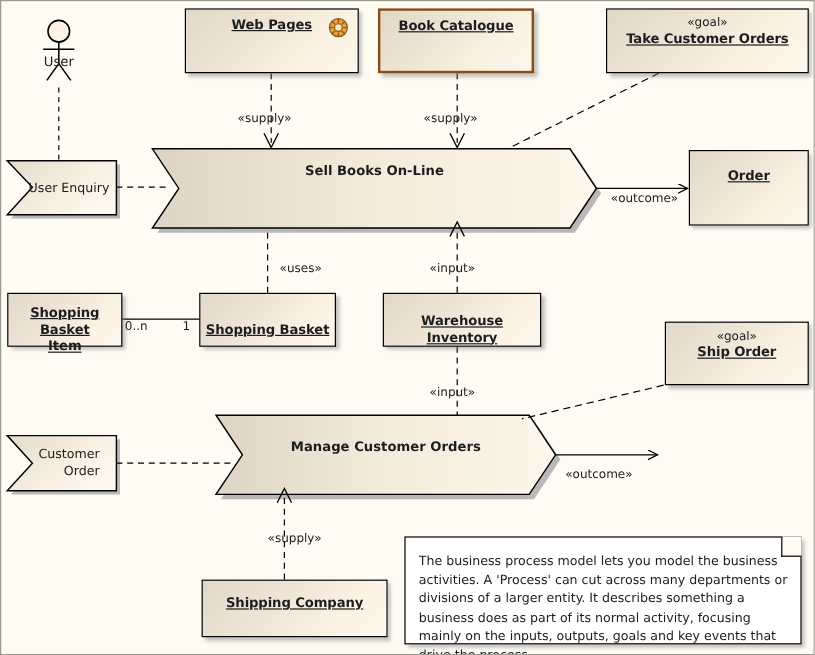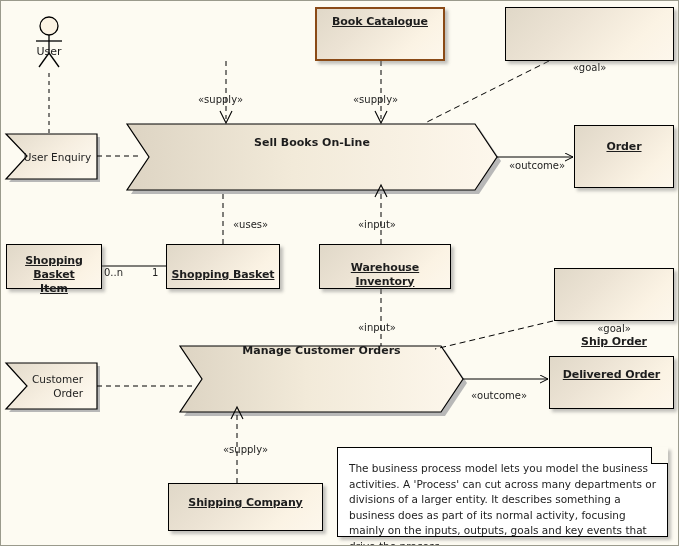--- a/index.html
+++ b/index.html
@@ -47,21 +47,20 @@
     line-height: 14px;
     letter-spacing: -0.1px;
   }
   .box .stereo {
     font-size: 10px;
     font-weight: normal;
     color: #1d1d1d;
     text-decoration: none;
     text-align: center;
     line-height: 12px;
-    margin-top: 48px;
   }
   .box.center-mid { justify-content: center; padding-top: 16px; }
 
   
   .proc {
     position: absolute;
     box-sizing: border-box;
   }
   .proc .proc-label {
     position: absolute;
@@ -227,24 +226,41 @@
         <span>Customer</span><br>
         <span>Order</span>
       </span>
     </div>
   </div>
 
   <div class="proc" style="left:126px; top:123px; width:370px; height:66px;">
     <div class="proc-label">Sell Books On-Line</div>
   </div>
 
-  <div class="proc" style="left:179px; top:331px; width:283px; height:50px;">
+  <div class="proc" style="left:179px; top:353px; width:283px; height:50px;">
     <div class="proc-label">Manage Customer Orders</div>
   </div>
 
+  <div class="node box" style="left:153px; top:6px; width:145px; height:54px;">
+    <div class="title">Web Pages</div>
+    <svg class="cmp-icon" style="right:6px; top:5px;" width="20" height="20" viewBox="0 0 20 20">
+      <circle cx="10" cy="10" r="7.5" fill="#e8a33d" stroke="#8a5a12" stroke-width="1"></circle>
+      <circle cx="10" cy="10" r="3.2" fill="#fae3b8" stroke="#8a5a12" stroke-width="1"></circle>
+      <g stroke="#8a5a12" stroke-width="1.1">
+        <line x1="10" y1="2.5" x2="10" y2="6"></line>
+        <line x1="10" y1="14" x2="10" y2="17.5"></line>
+        <line x1="2.5" y1="10" x2="6" y2="10"></line>
+        <line x1="14" y1="10" x2="17.5" y2="10"></line>
+        <line x1="4.7" y1="4.7" x2="7.2" y2="7.2"></line>
+        <line x1="12.8" y1="12.8" x2="15.3" y2="15.3"></line>
+        <line x1="15.3" y1="4.7" x2="12.8" y2="7.2"></line>
+        <line x1="7.2" y1="12.8" x2="4.7" y2="15.3"></line>
+      </g>
+    </svg>
+  </div>
 
   <div class="node box brown" style="left:314px; top:6px; width:130px; height:54px;">
     <div class="title">Book Catalogue</div>
   </div>
 
   <div class="node box center-mid" style="left:5px; top:243px; width:96px; height:45px;">
     <div class="title">
       <span>Shopping Basket</span><br>
       <span>Item</span>
     </div>
@@ -255,30 +271,28 @@
   </div>
 
   <div class="node box center-mid" style="left:318px; top:243px; width:132px; height:45px;">
     <div class="title">Warehouse Inventory</div>
   </div>
 
   <div class="node box" style="left:573px; top:124px; width:100px; height:63px; padding-top:14px;">
     <div class="title">Order</div>
   </div>
 
-  <div class="node box" style="left:548px; top:355px; width:125px; height:53px; padding-top:11px;">
-    <div class="title">Delivered Order</div>
-  </div>
 
   <div class="node box" style="left:167px; top:482px; width:155px; height:48px; padding-top:12px;">
     <div class="title">Shipping Company</div>
   </div>
 
   <div class="node box" style="left:504px; top:6px; width:169px; height:54px; padding-top:6px;">
     <div class="stereo">«goal»</div>
+    <div class="title">Take Customer Orders</div>
   </div>
 
   <div class="node box" style="left:553px; top:267px; width:120px; height:53px; padding-top:6px;">
     <div class="stereo">«goal»</div>
     <div class="title">Ship Order</div>
   </div>
 
   <div class="elabel" style="left:197px; top:93px;">«supply»</div>
   <div class="elabel" style="left:352px; top:93px;">«supply»</div>
   <div class="elabel" style="left:508px; top:159px;">«outcome»</div>

